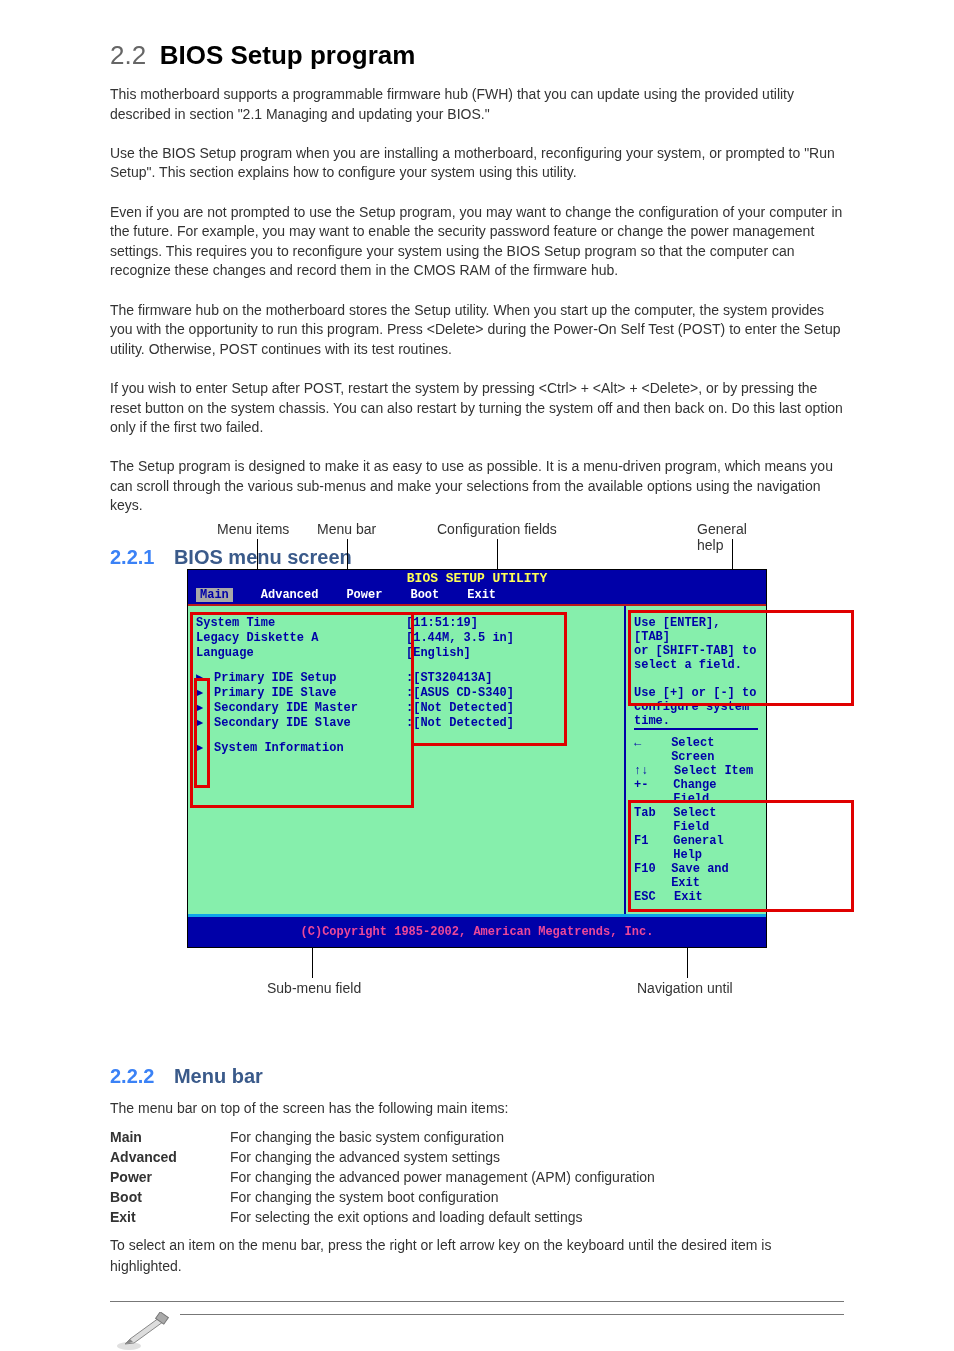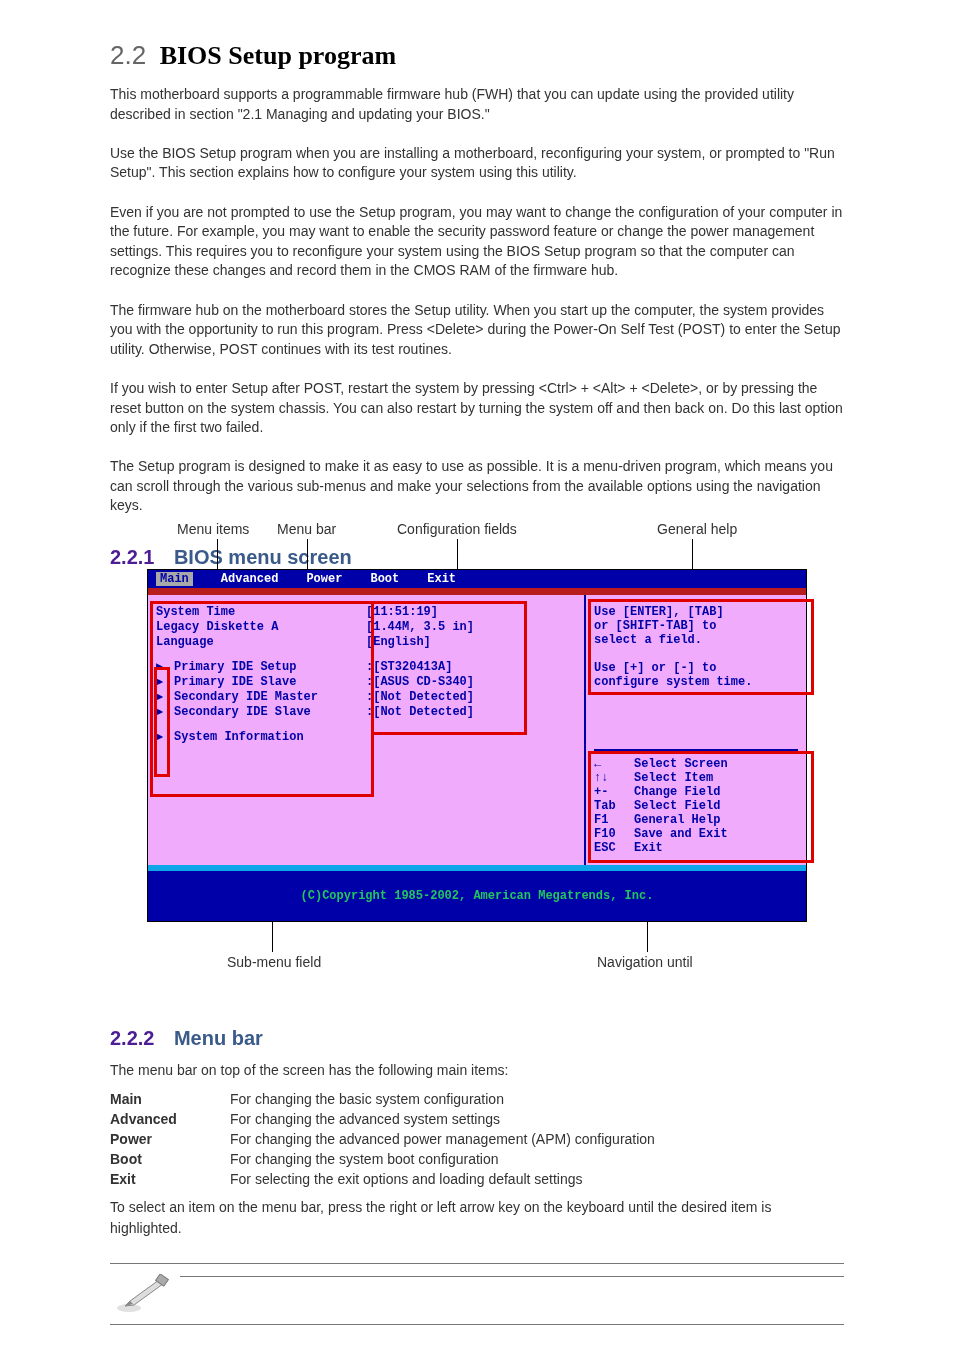--- a/index.html
+++ b/index.html
@@ -15,37 +15,37 @@
     padding: 40px 110px 40px 110px;
   }
   .section-number {
     font-family: Arial, Helvetica, sans-serif;
     font-size: 26px;
     font-weight: normal;
     color: #666;
     margin-top: 20px;
   }
   .section-title {
-    font-family: Liberation Serif, serif;
+    font-family: Liberation Sans, sans-serif;
     font-size: 26px;
     font-weight: bold;
     color: #000;
     margin-left: 10px;
   }
   .intro {
     font-family: Arial, Helvetica, sans-serif;
     font-size: 14px;
     line-height: 1.4;
     margin: 14px 0 20px 0;
     color: #333;
   }
   .bios-wrap {
     position: relative;
-    width: 660px;
-    margin: 0 auto 20px auto;
+    width: 580px;
+    margin: 0 auto 32px auto;
   }
   .bios {
     font-family: "Courier New", monospace;
     font-size: 12px;
     color: #fff;
     background: #0000a8;
     border: 1px solid #000;
   }
   .bios-title-bar {
     text-align: center;
@@ -62,23 +62,23 @@
     gap: 28px;
     font-weight: bold;
   }
   .bios-menu .sel {
     background: #a8a8a8;
     color: #0000a8;
     padding: 0 4px;
   }
   .bios-body {
     display: flex;
-    background: #f0abfc;
+    background: #86efac;
     color: #ffff55;
-    border-top: 7px solid #b91c1c;
+    border-top: 2px solid #b91c1c;
   }
   .bios-left {
     flex: 0 0 420px;
     padding: 10px 8px;
     border-right: 2px solid #0000a8;
     position: relative;
   }
   .bios-right {
     flex: 1;
     padding: 10px 8px;
@@ -105,46 +105,46 @@
     margin-top: auto;
     border-top: 2px solid #0000a8;
     padding-top: 6px;
     color: #0000a8;
     font-weight: bold;
   }
   .help-row { display:flex; }
   .help-key { width: 40px; }
   .bios-foot {
     background: #0000a8;
-    color: #22c55e;
+    color: #ec4899;
     text-align: center;
     font-weight: bold;
-    padding: 18px 0;
-    border-top: 6px solid #0ea5e9;
+    padding: 8px 0;
+    border-top: 3px solid #0ea5e9;
     font-size: 12px;
   }
   .callout-line-v {
     position: absolute;
     width: 1px;
     background: #000;
   }
   .callout-label {
     font-family: Arial, Helvetica, sans-serif;
     font-size: 14px;
     color: #333;
     position: absolute;
   }
   .subsection {
     font-family: Arial, Helvetica, sans-serif;
     margin-top: 30px;
   }
   .sub-num {
     font-size: 20px;
     font-weight: bold;
-    color: #4c1d95;
+    color: #3b82f6;
     display: inline-block;
     width: 60px;
     vertical-align: middle;
   }
   .sub-title {
     font-size: 20px;
     font-weight: bold;
     color: #3a5a8a;
     vertical-align: middle;
   }
@@ -223,20 +223,21 @@
     <div class="callout-label" style="left:130px; top:-48px;">Menu bar</div>
     <div class="callout-label" style="left:250px; top:-48px;">Configuration fields</div>
     <div class="callout-label" style="left:510px; top:-48px;">General help</div>
 
     <div class="callout-line-v" style="left:125px; bottom:-30px; height:30px;"></div>
     <div class="callout-line-v" style="left:500px; bottom:-30px; height:30px;"></div>
     <div class="callout-label" style="left:80px; bottom:-48px;">Sub-menu field</div>
     <div class="callout-label" style="left:450px; bottom:-48px;">Navigation until</div>
 
     <div class="bios">
+      <div class="bios-title-bar">BIOS SETUP UTILITY</div>
       <div class="bios-menu">
         <span class="sel">Main</span>
         <span>Advanced</span>
         <span>Power</span>
         <span>Boot</span>
         <span>Exit</span>
       </div>
       <div class="bios-body">
         <div class="bios-left">
 

